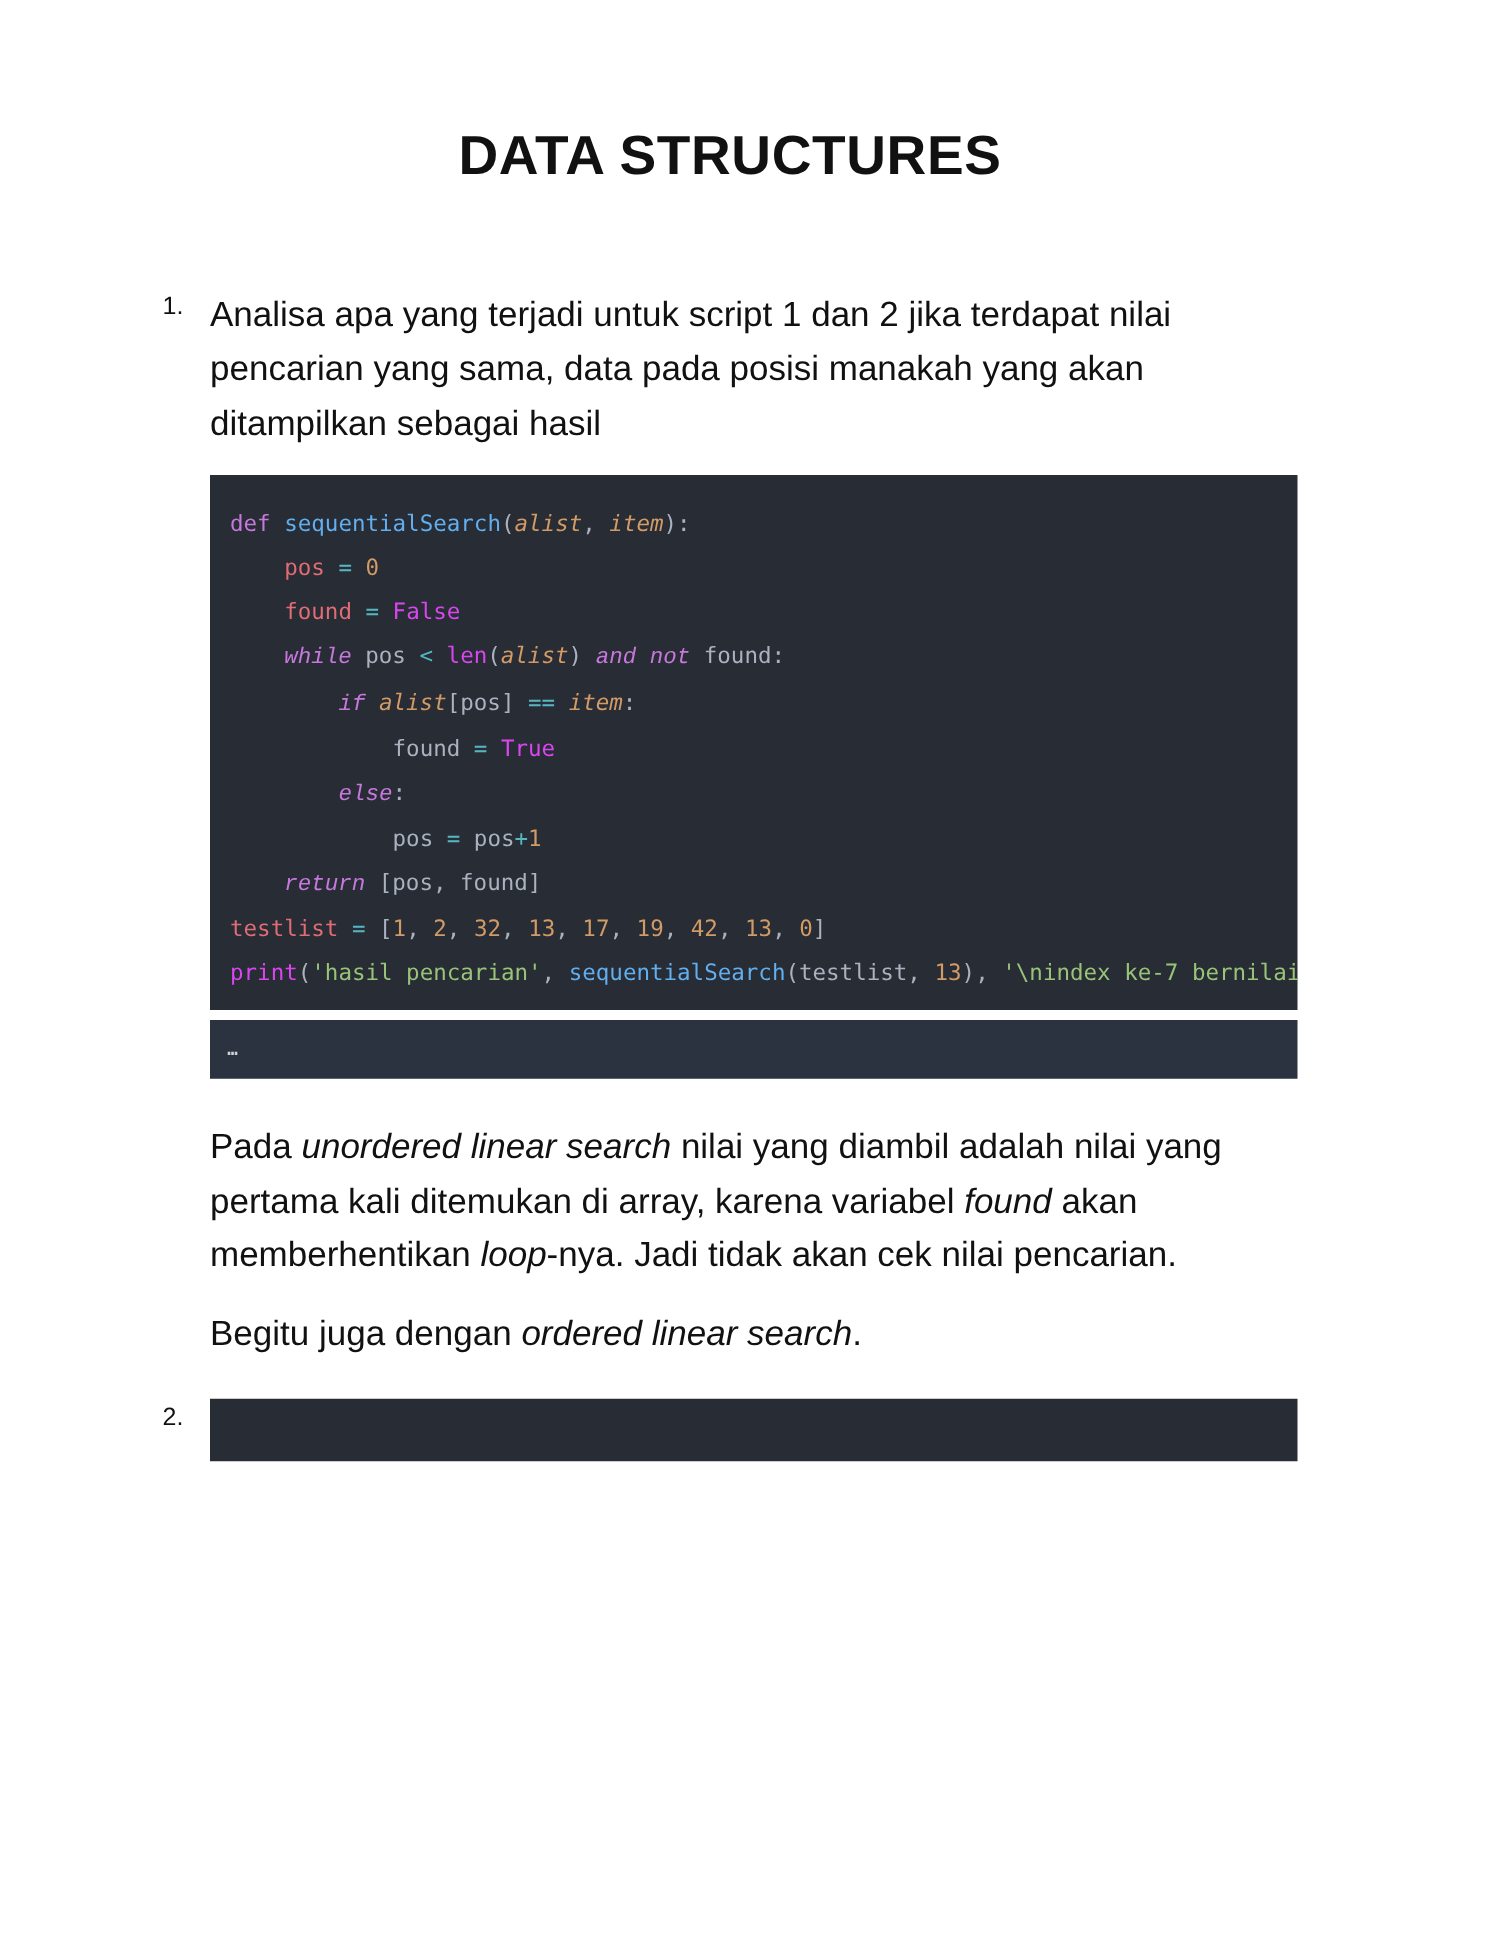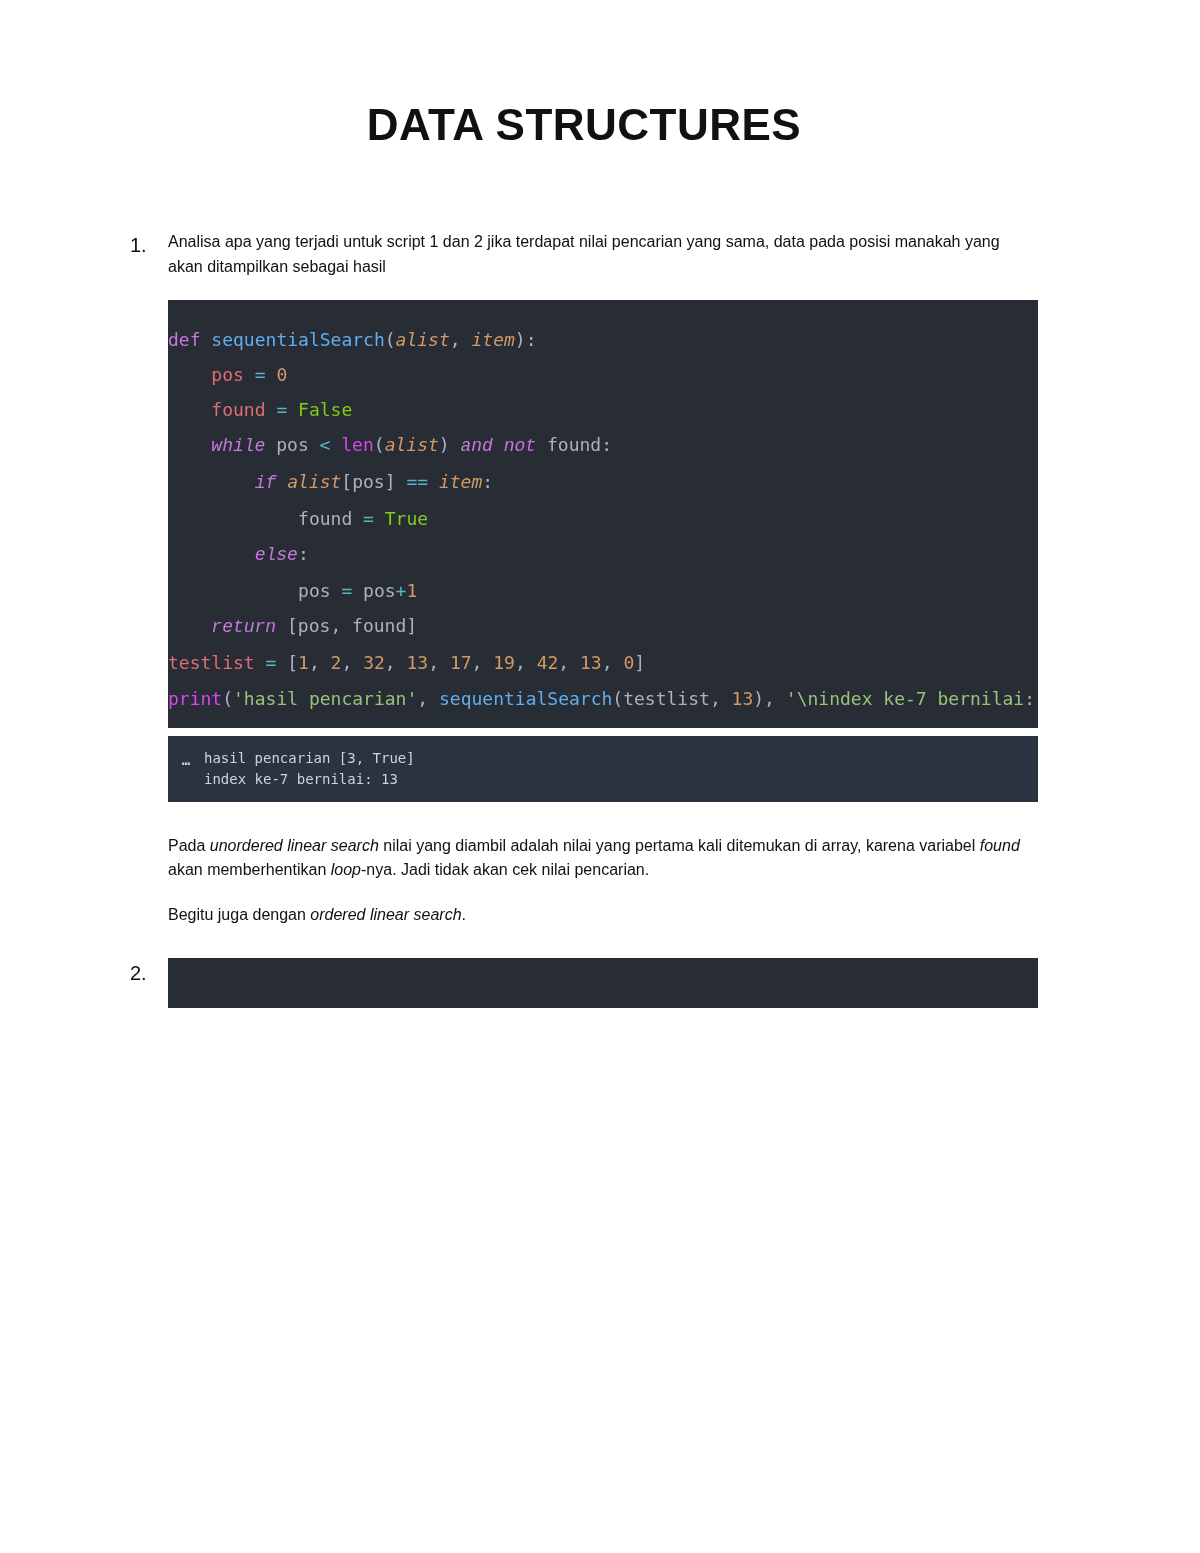--- a/index.html
+++ b/index.html
@@ -36,21 +36,21 @@
     margin-bottom: 30px;
   }
   ol.main-list > li > .num {
     position: absolute;
     left: 0;
     top: 0;
     font-size: 20px;
     line-height: 1.55;
   }
   .body-text {
-    font-size: 16px;
+    font-size: 28px;
     line-height: 1.55;
     margin: 0 0 20px 0;
   }
   .body-text em {
   }
 
   
   .code-block {
     background: #282c34;
     color: #abb2bf;
@@ -58,31 +58,31 @@
     font-size: 18px;
     line-height: 1.95;
     padding: 22px 0 12px 0;
     margin: 20px 0 0 0;
     white-space: pre;
     overflow: hidden;
     box-sizing: border-box;
   }
   .code-block .line {
     display: block;
-    padding: 0 0 0 0;
+    padding: 0 0 0 16px;
   }
   .tok-kw     { color: #c678dd; } 
   .tok-kw-i   { color: #c678dd; font-style: italic; font-family: Liberation Mono, monospace; }
   .tok-func   { color: #61afef; }
   .tok-param  { color: #d19a66; font-style: italic; }
   .tok-var    { color: #e06c75; }
   .tok-op     { color: #56b6c2; }
   .tok-builtin{ color: #d946ef; }
   .tok-num    { color: #d19a66; }
-  .tok-const  { color: #84cc16; margin-top: 19px; }
+  .tok-const  { color: #d946ef; margin-top: 19px; }
   .tok-str    { color: #98c379; }
   .tok-punc   { color: #abb2bf; }
   .tok-plain  { color: #abb2bf; }
 
   
   .output-block {
     background: #2b3340;
     color: #cfd3d9;
     font-family: ui-monospace, SFMono-Regular, Menlo, Consolas, monospace;
     font-size: 14px;
@@ -121,22 +121,20 @@
 
     <li>
       <span class="num">1.</span>
 
       <p class="body-text">Analisa apa yang terjadi untuk script 1 dan 2 jika terdapat nilai pencarian yang sama, data pada posisi manakah yang akan ditampilkan sebagai hasil</p>
 
       <div class="code-block" id="code-block-1"><span class="line"><span class="tok-kw">def </span><span class="tok-func">sequentialSearch</span><span class="tok-punc">(</span><span class="tok-param">alist</span><span class="tok-punc">, </span><span class="tok-param">item</span><span class="tok-punc">):</span></span><span class="line"><span class="tok-plain">    </span><span class="tok-var">pos</span><span class="tok-plain"> </span><span class="tok-op">=</span><span class="tok-plain"> </span><span class="tok-num">0</span></span><span class="line"><span class="tok-plain">    </span><span class="tok-var">found</span><span class="tok-plain"> </span><span class="tok-op">=</span><span class="tok-plain"> </span><span class="tok-const">False</span></span><span class="line"><span class="tok-plain">    </span><span class="tok-kw-i">while</span><span class="tok-plain"> </span><span class="tok-plain">pos</span><span class="tok-plain"> </span><span class="tok-op">&lt;</span><span class="tok-plain"> </span><span class="tok-builtin">len</span><span class="tok-punc">(</span><span class="tok-param">alist</span><span class="tok-punc">)</span><span class="tok-plain"> </span><span class="tok-kw-i">and</span><span class="tok-plain"> </span><span class="tok-kw-i">not</span><span class="tok-plain"> </span><span class="tok-plain">found</span><span class="tok-punc">:</span></span><span class="line"><span class="tok-plain">        </span><span class="tok-kw-i">if</span><span class="tok-plain"> </span><span class="tok-param">alist</span><span class="tok-punc">[</span><span class="tok-plain">pos</span><span class="tok-punc">]</span><span class="tok-plain"> </span><span class="tok-op">==</span><span class="tok-plain"> </span><span class="tok-param">item</span><span class="tok-punc">:</span></span><span class="line"><span class="tok-plain">            </span><span class="tok-plain">found</span><span class="tok-plain"> </span><span class="tok-op">=</span><span class="tok-plain"> </span><span class="tok-const">True</span></span><span class="line"><span class="tok-plain">        </span><span class="tok-kw-i">else</span><span class="tok-punc">:</span></span><span class="line"><span class="tok-plain">            </span><span class="tok-plain">pos</span><span class="tok-plain"> </span><span class="tok-op">=</span><span class="tok-plain"> </span><span class="tok-plain">pos</span><span class="tok-op">+</span><span class="tok-num">1</span></span><span class="line"><span class="tok-plain">    </span><span class="tok-kw-i">return</span><span class="tok-plain"> </span><span class="tok-punc">[</span><span class="tok-plain">pos</span><span class="tok-punc">, </span><span class="tok-plain">found</span><span class="tok-punc">]</span></span><span class="line"><span class="tok-plain"></span></span><span class="line"><span class="tok-var">testlist</span><span class="tok-plain"> </span><span class="tok-op">=</span><span class="tok-plain"> </span><span class="tok-punc">[</span><span class="tok-num">1</span><span class="tok-punc">, </span><span class="tok-num">2</span><span class="tok-punc">, </span><span class="tok-num">32</span><span class="tok-punc">, </span><span class="tok-num">13</span><span class="tok-punc">, </span><span class="tok-num">17</span><span class="tok-punc">, </span><span class="tok-num">19</span><span class="tok-punc">, </span><span class="tok-num">42</span><span class="tok-punc">, </span><span class="tok-num">13</span><span class="tok-punc">, </span><span class="tok-num">0</span><span class="tok-punc">]</span></span><span class="line"><span class="tok-builtin">print</span><span class="tok-punc">(</span><span class="tok-str">'hasil pencarian'</span><span class="tok-punc">, </span><span class="tok-func">sequentialSearch</span><span class="tok-punc">(</span><span class="tok-plain">testlist</span><span class="tok-punc">, </span><span class="tok-num">13</span><span class="tok-punc">)</span><span class="tok-punc">, </span><span class="tok-str">'\nindex ke-7 bernilai:'</span><span class="tok-punc">, </span><span class="tok-var">testlist</span></span></div>
 
       <div class="output-block">
         <div class="ellipsis">…</div>
-        <div class="out-lines" id="output-lines-1">hasil pencarian [3, True]
-index ke-7 bernilai: 13</div>
       </div>
 
       <p class="body-text" id="expl-1"><span>Pada </span><em>unordered linear search</em><span> nilai yang diambil adalah nilai yang pertama kali ditemukan di array, karena variabel </span><em>found</em><span> akan memberhentikan </span><em>loop</em><span>-nya. Jadi tidak akan cek nilai pencarian.</span></p>
       <p class="body-text" id="expl-2"><span>Begitu juga dengan </span><em>ordered linear search</em><span>.</span></p>
     </li>
 
     <li>
       <span class="num">2.</span>
       <div class="code-block-empty"></div>
     </li>

